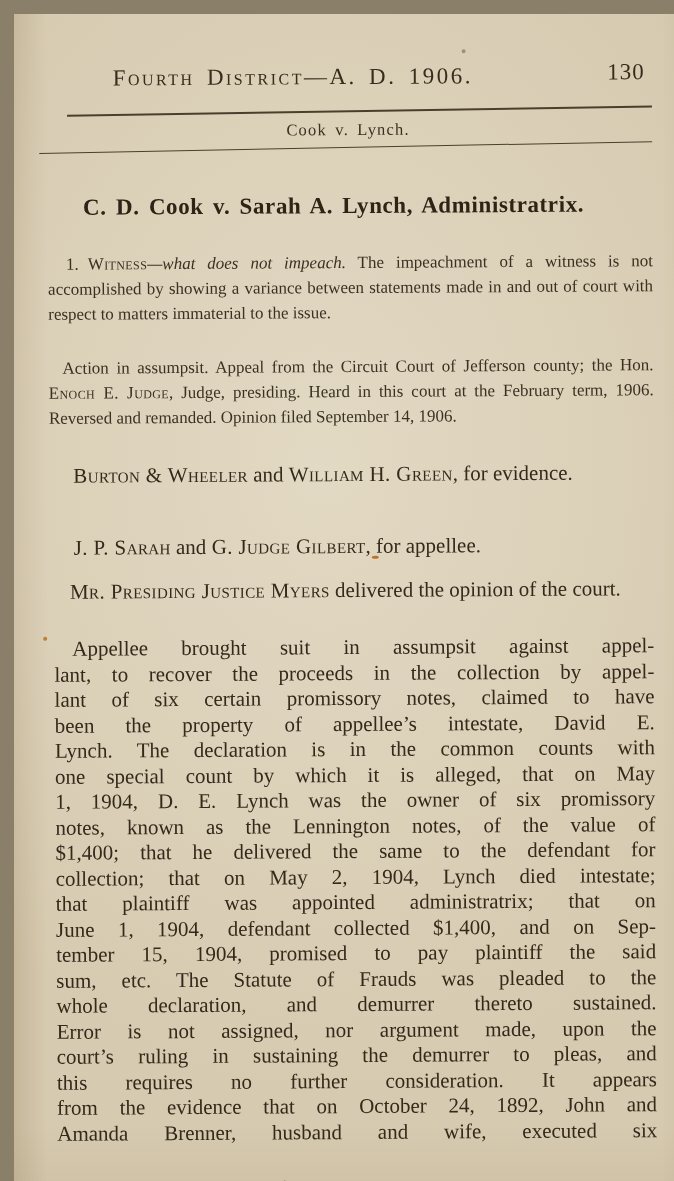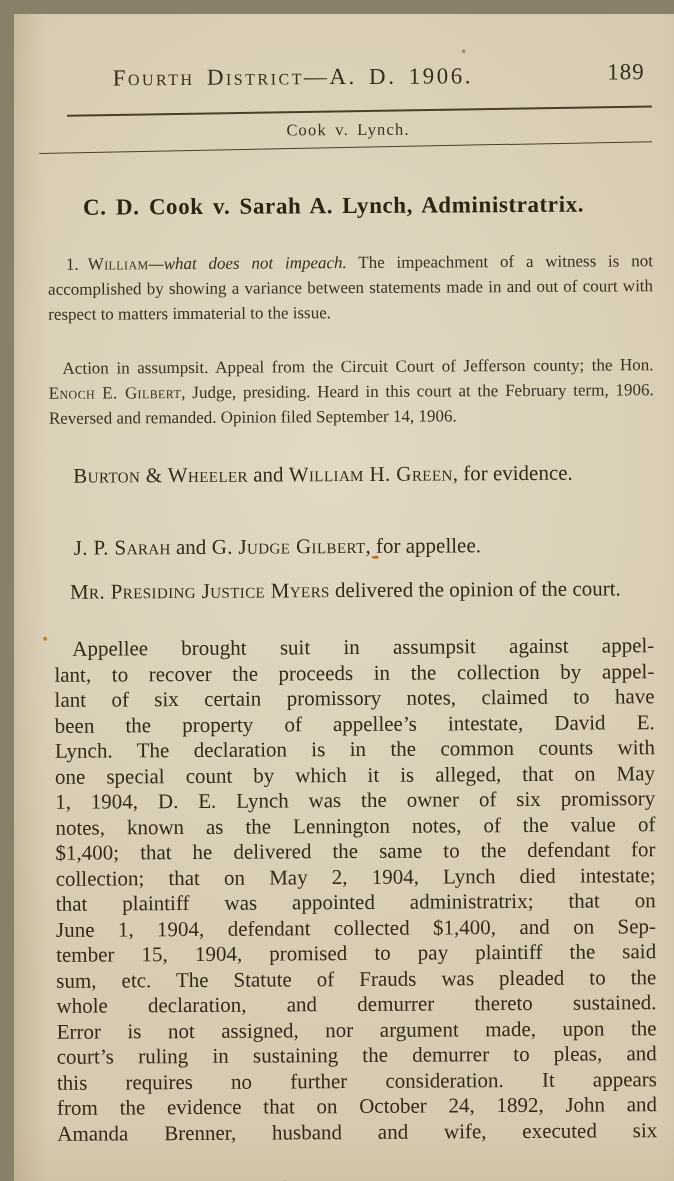--- a/index.html
+++ b/index.html
@@ -123,33 +123,33 @@
   .speck-4 { top: 36px;  left: 451px; width: 4px; height: 4px; background: #a2916e; }
 </style>
 </head>
 <body>
 
 <div class="page">
   <div class="sheet">
 
     <div class="running-title">Fourth District—A. D. 1906.</div>
 
-    <div class="page-number">189</div>
+    <div class="page-number">130</div>
 
     <div class="rule rule-1"></div>
 
     <div class="running-case">Cook v. Lynch.</div>
 
     <div class="rule rule-2"></div>
 
     <h1 class="case-title">C. D. Cook v. Sarah A. Lynch, Administratrix.</h1>
 
-    <p class="syllabus"><span class="syl-num">1.</span><span class="sc">William</span><span class="ital">—what does not impeach.</span><span> The impeachment of a witness is not accomplished by showing a variance between statements made in and out of court with respect to matters immaterial to the issue.</span></p>
+    <p class="syllabus"><span class="syl-num">1.</span><span class="sc">Witness</span><span class="ital">—what does not impeach.</span><span> The impeachment of a witness is not accomplished by showing a variance between statements made in and out of court with respect to matters immaterial to the issue.</span></p>
 
-    <p class="statement"><span>Action in assumpsit. Appeal from the Circuit Court of Jefferson county; the Hon. </span><span class="sc">Enoch E. Gilbert</span><span>, Judge, presiding. Heard in this court at the February term, 1906. Reversed and remanded. Opinion filed September 14, 1906.</span></p>
+    <p class="statement"><span>Action in assumpsit. Appeal from the Circuit Court of Jefferson county; the Hon. </span><span class="sc">Enoch E. Judge</span><span>, Judge, presiding. Heard in this court at the February term, 1906. Reversed and remanded. Opinion filed September 14, 1906.</span></p>
 
     <p class="counsel counsel-appellant"><span class="sc">Burton &amp; Wheeler</span><span> and </span><span class="sc">William H. Green</span><span>, for evidence.</span></p>
 
     <p class="counsel counsel-appellee"><span class="sc">J. P. Sarah</span><span> and </span><span class="sc">G. Judge Gilbert</span><span>, for appellee.</span></p>
 
     <p class="opinion-author"><span class="sc">Mr. Presiding Justice Myers</span><span> delivered the opinion of the court.</span></p>
 
     <div class="opinion-body">
         <div class="jline first">Appellee brought suit in assumpsit against appel-</div>
         <div class="jline">lant, to recover the proceeds in the collection by appel-</div>

